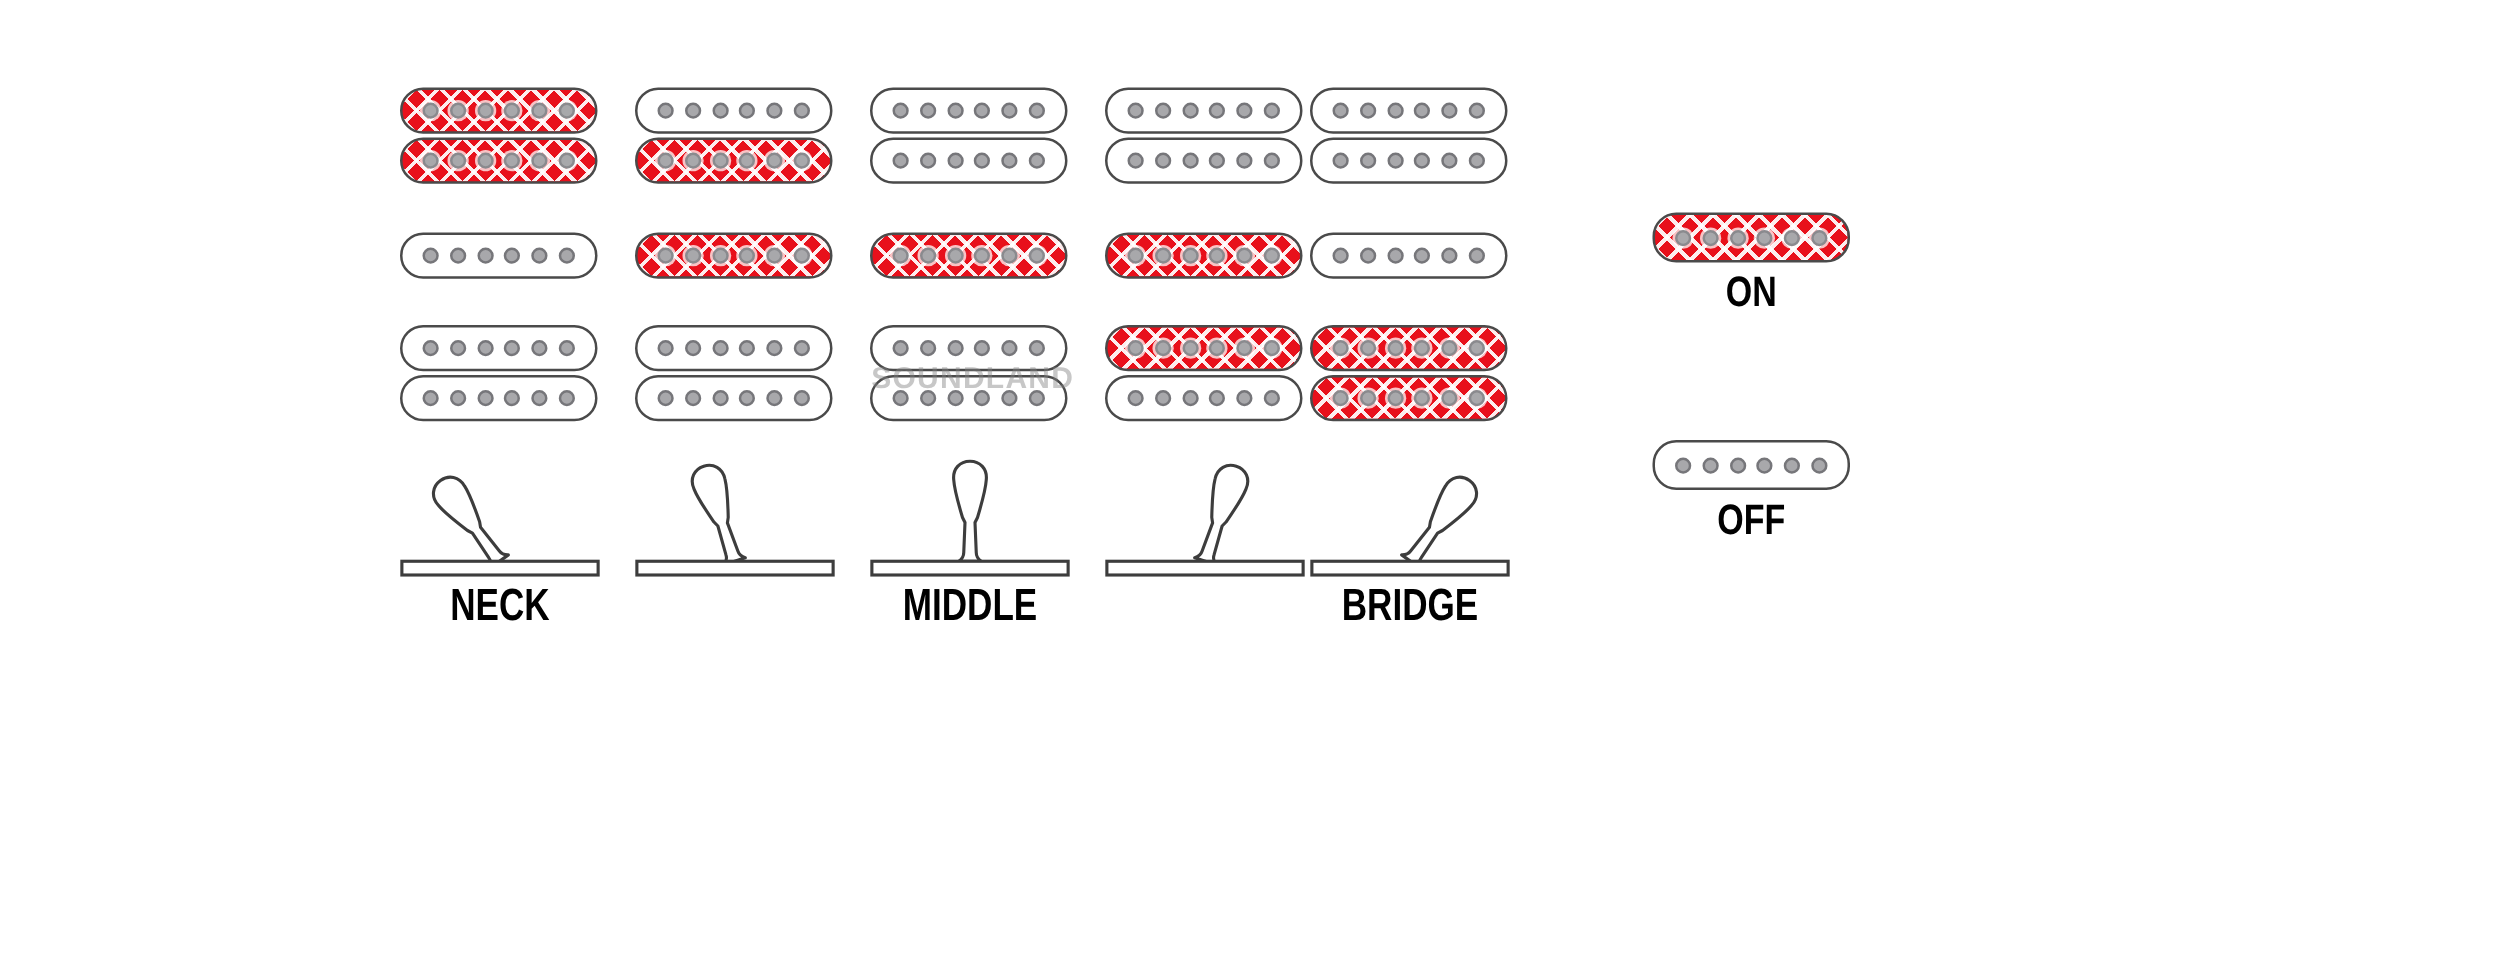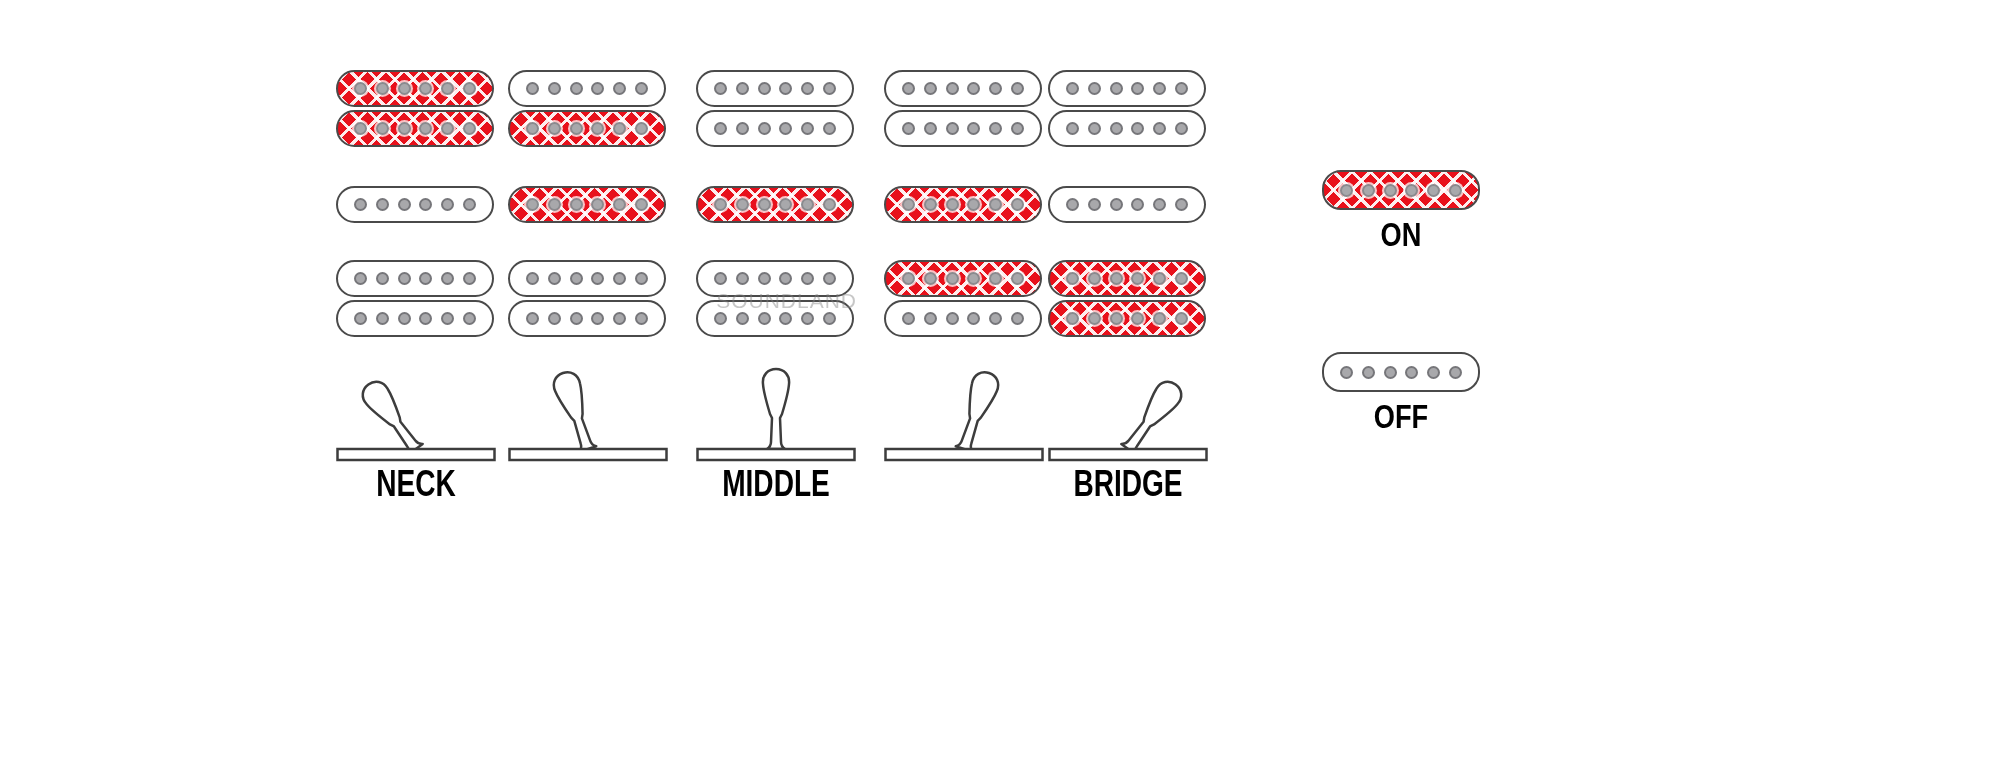--- a/index.html
+++ b/index.html
@@ -59,33 +59,33 @@
   .legend-item{position:absolute;width:158px;}
   .legend-item .coil{width:158px;height:40px;}
   .legend-label{
     margin-top:7px;text-align:center;
     font-weight:700;font-size:34px;line-height:1.0;
     color:var(--label-text,#000);
     transform:scaleX(.8);transform-origin:50% 50%;
   }
   .watermark{
     position:absolute;left:697px;top:289px;width:160px;
-    text-align:right;z-index:5;
-    font-weight:400;font-size:21px;letter-spacing:1px;
+    text-align:left;z-index:5;
+    font-weight:700;font-size:24px;letter-spacing:1px;
     color:var(--watermark-text,rgba(130,130,130,.45));
     pointer-events:none;
   }
 </style>
 </head>
 <body>
 
 <div class="stage">
 
   <div id="columns">
-      <div class="column" style="left: 336px;">
+      <div class="column" style="left: 320px;">
         <div class="humbucker neck">
           <div class="coil on">
             <span class="pole"></span>
             <span class="pole"></span>
             <span class="pole"></span>
             <span class="pole"></span>
             <span class="pole"></span>
             <span class="pole"></span>
           </div>
           <div class="coil on">

